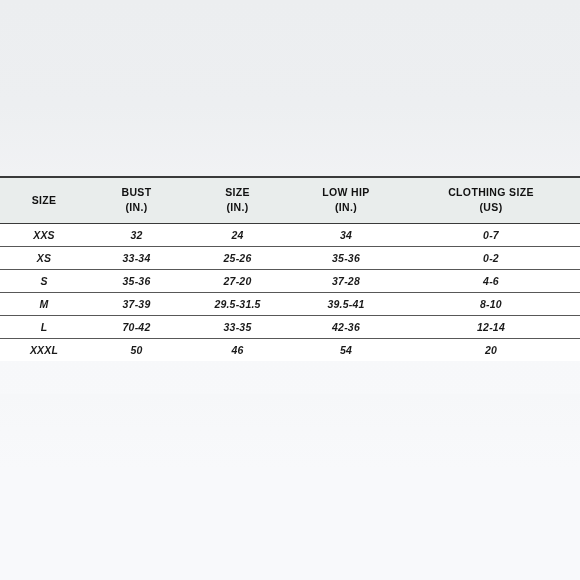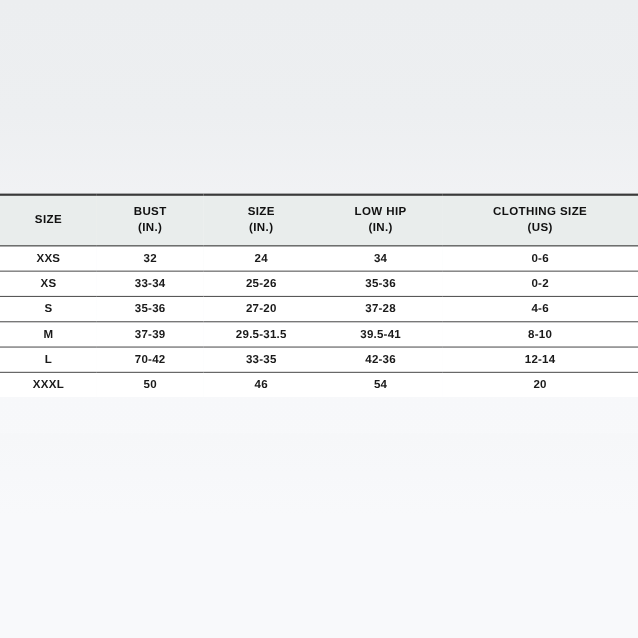--- a/index.html
+++ b/index.html
@@ -73,20 +73,21 @@
     height: 22px;
     padding: 0;
     font-size: 10.5px;
     font-weight: bold;
     color: #1a1a1a;
     text-align: center;
     vertical-align: middle;
     background: #ffffff;
     border-bottom: 1.3px solid #585858;
     letter-spacing: 0.2px;
+    font-style: italic;
   }
 
   tbody tr:last-child td {
     border-bottom: none;
   }
 
   .below-fill {
     position: absolute;
     left: 0;
     top: 394px;
@@ -131,21 +132,21 @@
             <span class="hdr-line2">(US)</span>
           </th>
         </tr>
       </thead>
       <tbody>
         <tr>
           <td>XXS</td>
           <td>32</td>
           <td>24</td>
           <td>34</td>
-          <td>0-6</td>
+          <td>0-7</td>
         </tr>
         <tr>
           <td>XS</td>
           <td>33-34</td>
           <td>25-26</td>
           <td>35-36</td>
           <td>0-2</td>
         </tr>
         <tr>
           <td>S</td>

